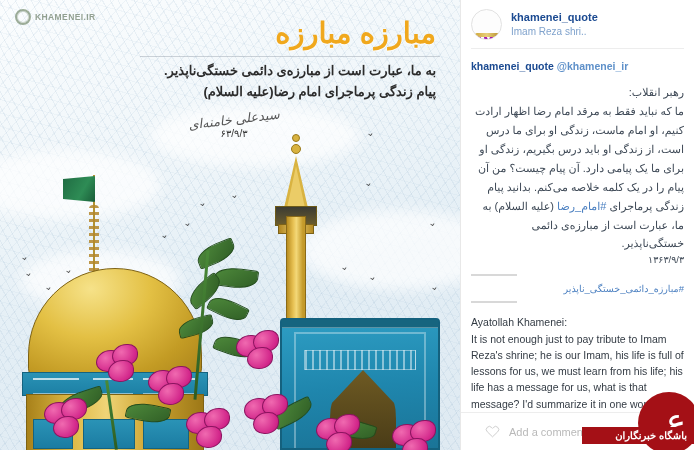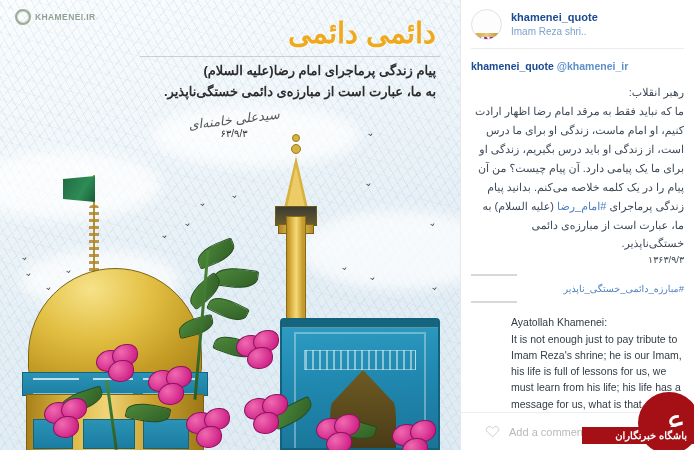--- a/index.html
+++ b/index.html
@@ -108,21 +108,21 @@
   .fa-line{direction:rtl;text-align:right;font-size:9.5px;color:#5c6b7d;line-height:1.5;margin-top:1px;}
   .fa-block{direction:rtl;text-align:right;font-size:11px;color:#3f4a57;line-height:1.72;margin-top:10px;}
   .fa-block .lead{display:block;}
   .fa-block .tag{color:#4a7fc0;}
   .fa-date{direction:rtl;font-size:9.5px;color:#3f4a57;margin-top:1px;}
 
   .mini-rule{width:46px;height:2px;background:#d8d8d8;margin:9px 0 7px 0;}
   .hashtag{direction:rtl;text-align:right;font-size:9.5px;color:#4a7fc0;}
   .mini-rule2{width:46px;height:2px;background:#d8d8d8;margin:7px 0 11px 0;}
 
-  .en-block{font-size:10.5px;color:#333b44;line-height:1.55;margin-left:40px;}
+  .en-block{font-size:10.5px;color:#333b44;line-height:1.55;}
   .en-block .nm{display:block;}
 
   .ig-footer{position:absolute;left:0;bottom:0;width:100%;border-top:1px solid #ededed;
      background:#fff;padding:11px 24px;box-sizing:border-box;display:flex;align-items:center;gap:9px;}
   .heart{width:15px;height:15px;flex:0 0 auto;}
   .cmt-ph{font-size:11px;color:#b9b9b9;}
 
   
   .wm{position:absolute;right:0;bottom:0;width:74px;height:64px;pointer-events:none;}
   .wm-circle{position:absolute;right:-6px;bottom:-4px;width:62px;height:62px;border-radius:50%;background:#a41016;}
@@ -142,25 +142,25 @@
     <div class="cloud" style="left:-30px;top:150px;width:190px;height:70px;"></div>
     <div class="cloud" style="left:150px;top:105px;width:210px;height:62px;"></div>
     <div class="cloud" style="left:300px;top:210px;width:200px;height:80px;"></div>
     <div class="cloud" style="left:20px;top:250px;width:160px;height:60px;"></div>
 
     <div class="kh-logo">
       <span class="mark"></span>
       <span class="txt">KHAMENEI.IR</span>
     </div>
 
-    <div class="title-fa">دائمی دائمی</div>
+    <div class="title-fa">مبارزه مبارزه</div>
     <div class="title-rule"></div>
     <div class="sub-fa">
+      <div>به ما، عبارت است از مبارزه‌ی دائمی خستگی‌ناپذیر.</div>
       <div>پیام زندگی پرماجرای امام رضا(علیه السلام)</div>
-      <div>به ما، عبارت است از مبارزه‌ی دائمی خستگی‌ناپذیر.</div>
     </div>
     <div class="sign">
       <div class="scribble">سیدعلی خامنه‌ای</div>
       <div class="date">۶۳/۹/۳</div>
     </div>
 
     <div class="birds">
       <div class="bird" style="left:24px;top:268px;">⌄</div>
       <div class="bird" style="left:44px;top:282px;">⌄</div>
       <div class="bird" style="left:64px;top:265px;">⌄</div>

